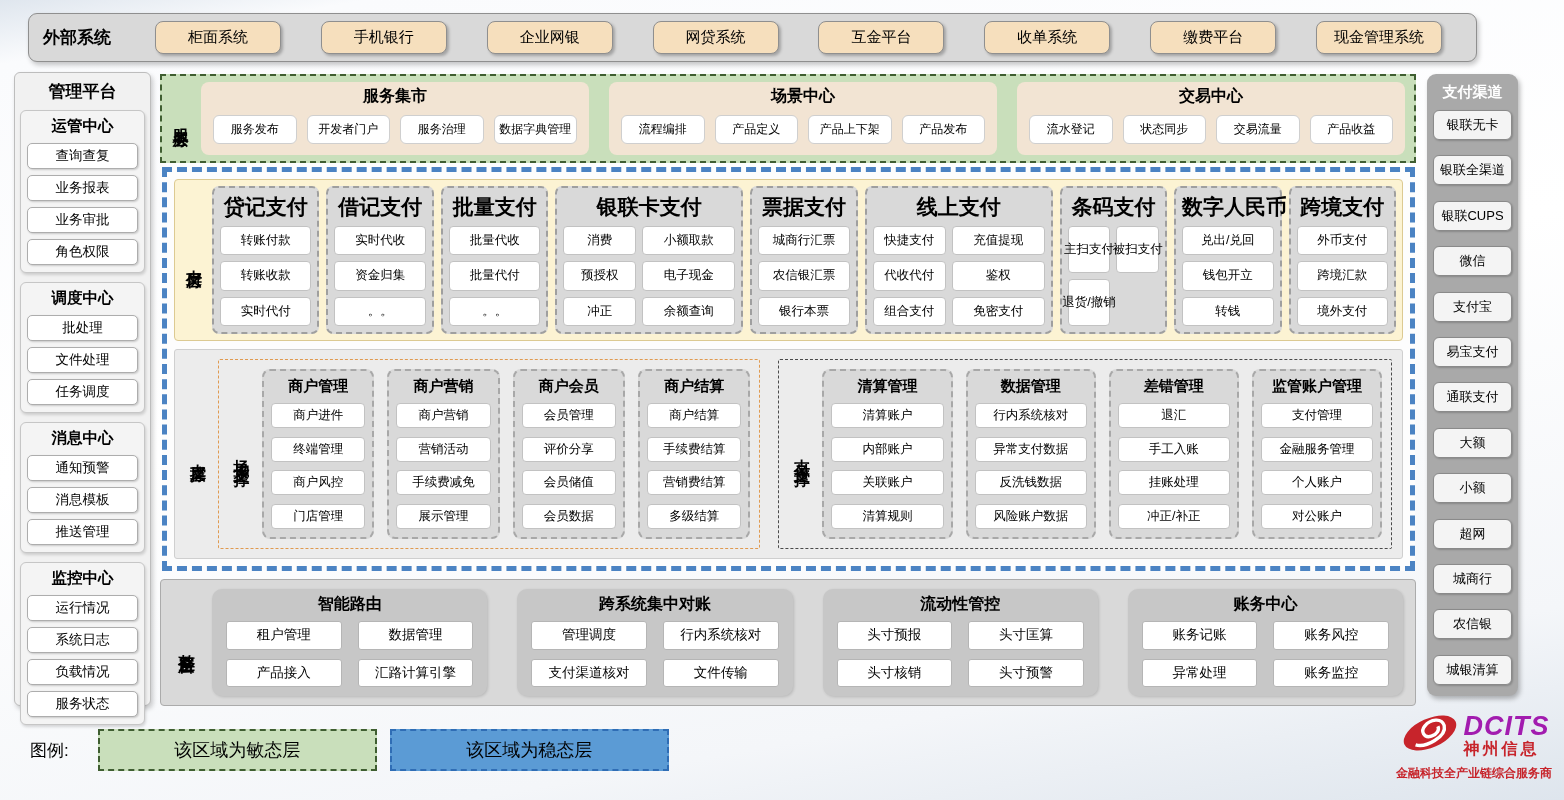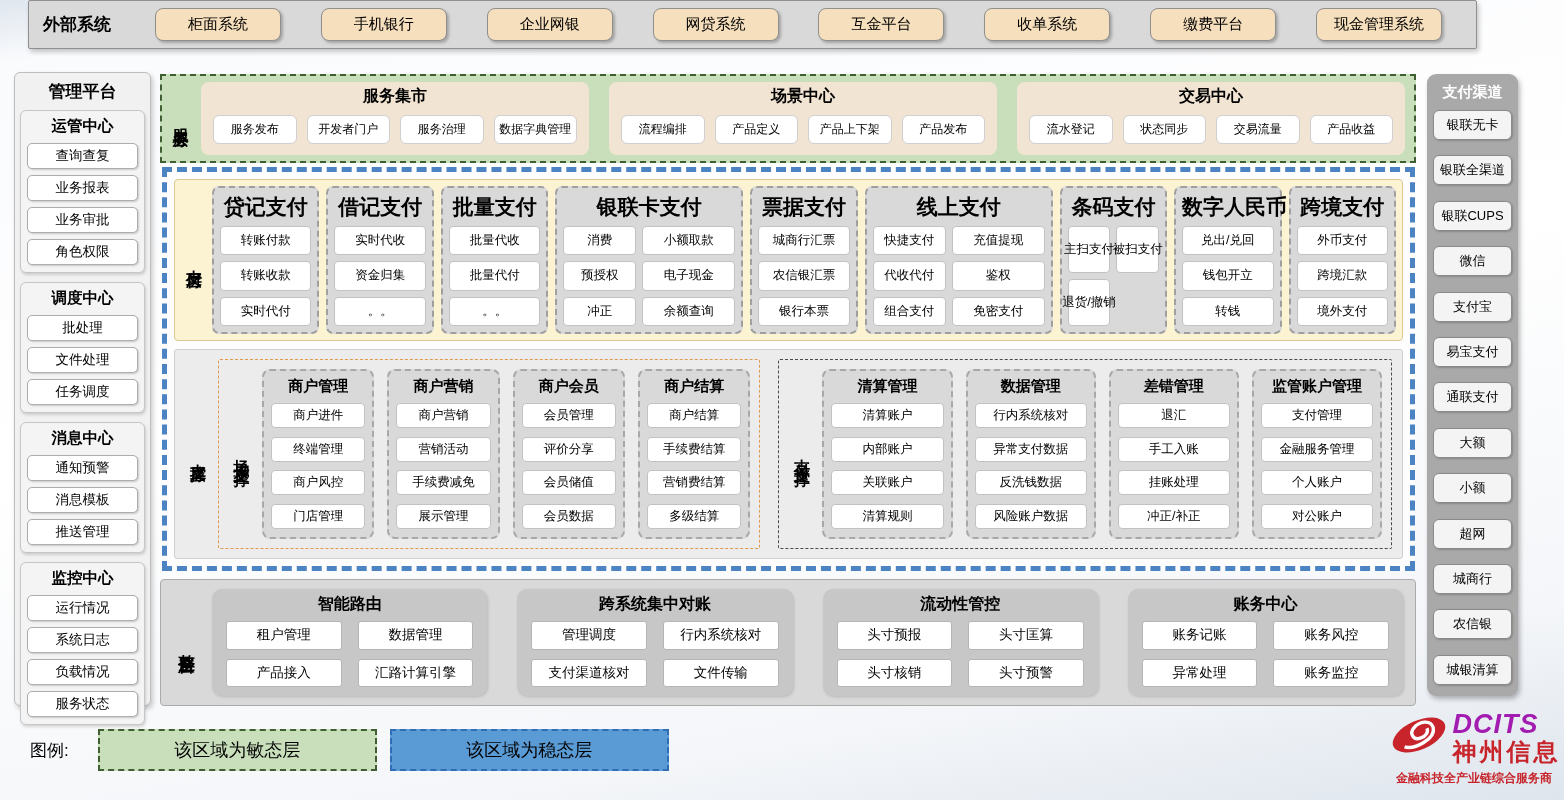--- a/index.html
+++ b/index.html
@@ -5,22 +5,22 @@
   * { margin:0; padding:0; box-sizing:border-box; }
   html,body { width:1564px; height:800px; }
   body {
     font-family:"Liberation Sans", sans-serif;
     background:linear-gradient(170deg,#dfe6ee 0%,#fafbfd 6%,#ffffff 45%,#f4f6f9 82%,#dee5ed 100%);
     color:#000;
   }
   .page { position:relative; width:1564px; height:800px; overflow:hidden; }
 
   
-  .topbar { position:absolute; left:28px; top:0; width:1449px; height:49px;
-    background:#d9d9d9; border:1px solid #8f8f8f; border-radius:2px;
+  .topbar { position:absolute; left:28px; top:13px; width:1449px; height:49px;
+    background:#d9d9d9; border:1px solid #8f8f8f; border-radius:9px;
     display:flex; align-items:center; padding:8px 14px; box-shadow:2px 3px 5px rgba(0,0,0,.22); }
   .topbar-label { font-size:17px; font-weight:bold; width:92px; }
   .topbar-items { flex:1; display:flex; justify-content:space-around; align-items:center; }
   .btn-tan { background:#f6dfbd; border:1px solid #8f8f8f; border-radius:8px;
     min-width:126px; padding:6px 10px; text-align:center; font-size:15px; white-space:nowrap;
     box-shadow:2px 2px 3px rgba(0,0,0,.25); }
 
   
   .left-sidebar { position:absolute; left:14px; top:72px; width:137px; height:634px;
     background:#f1f1f1; border:1px solid #bdbdbd; border-radius:6px;
@@ -117,21 +117,21 @@
     font-size:18px; }
   .legend-agile { background:#c9dfbb; border:2px dashed #3f5e31; }
   .legend-stable { background:#5b9bd5; border:2.5px dashed #2f6db5; }
 
   
   .logo { position:absolute; left:1384px; top:710px; width:180px;
     display:flex; flex-direction:column; align-items:center; }
   .logo-top { display:flex; align-items:center; gap:3px; }
   .logo-text { display:flex; flex-direction:column; line-height:1.05; }
   .logo-brand { color:#a21caf; font-weight:bold; font-style:italic; font-size:27px; letter-spacing:1px; }
-  .logo-company { color:#c7242b; font-weight:bold; font-size:24px; letter-spacing:3px; margin-top:1px; }
+  .logo-company { color:#c7242b; font-weight:bold; font-size:16px; letter-spacing:3px; margin-top:1px; }
   .logo-tagline { color:#c7242b; font-weight:bold; font-size:12px; margin-top:5px; white-space:nowrap; }
 </style>
 </head>
 <body>
 
 <div class="page">
 
   <div class="topbar">
     <div class="topbar-label">外部系统</div>
     <div class="topbar-items" id="external-items">

